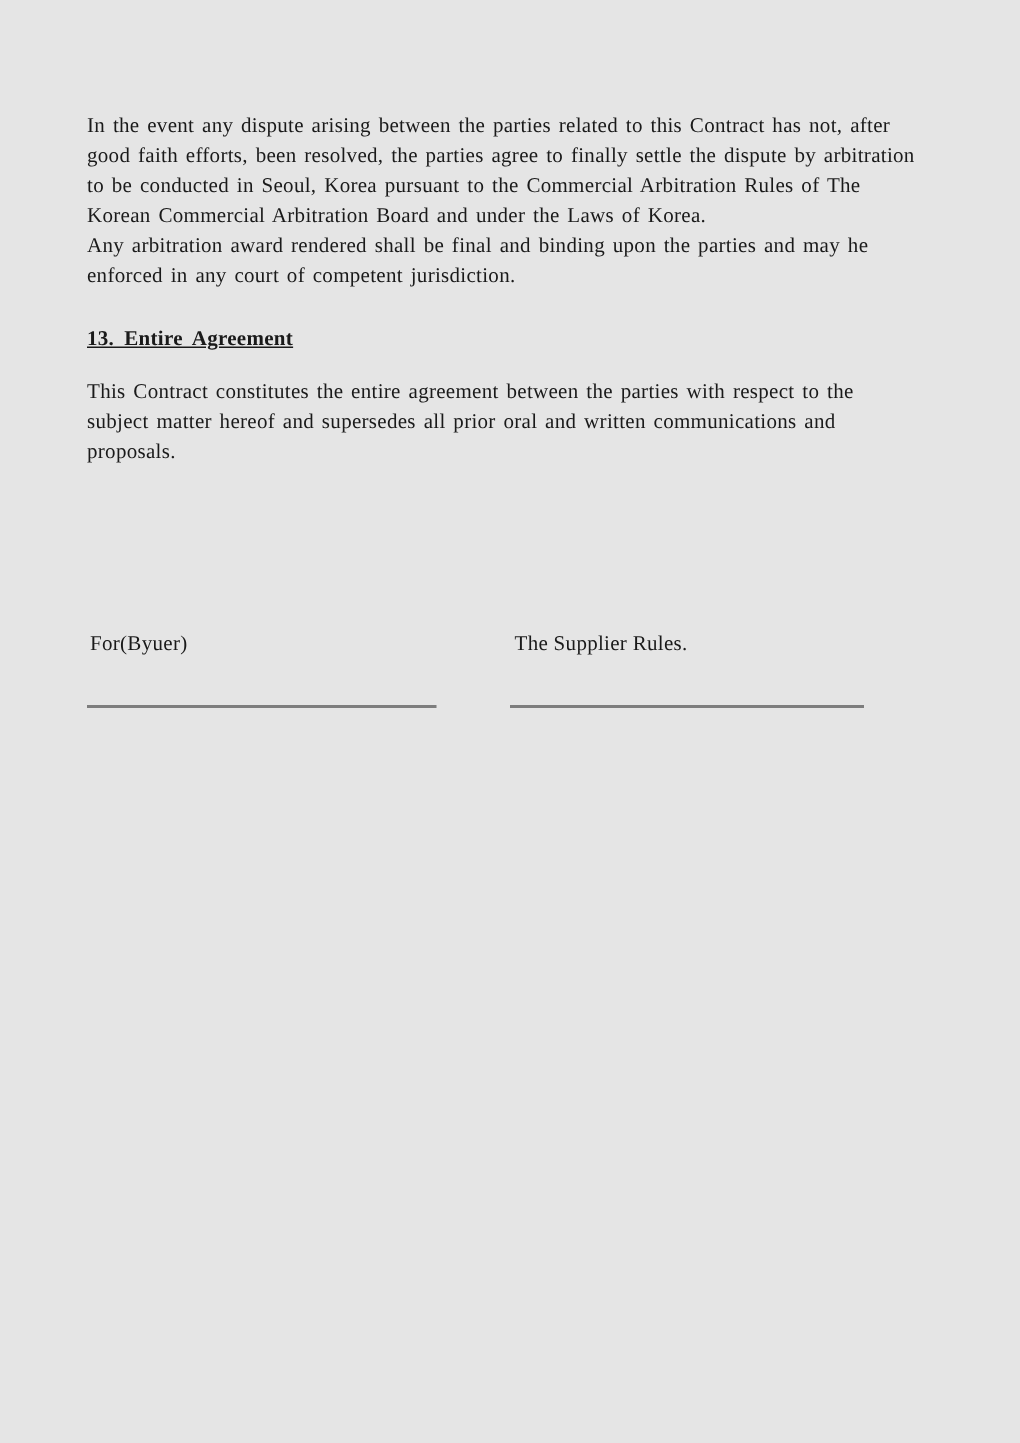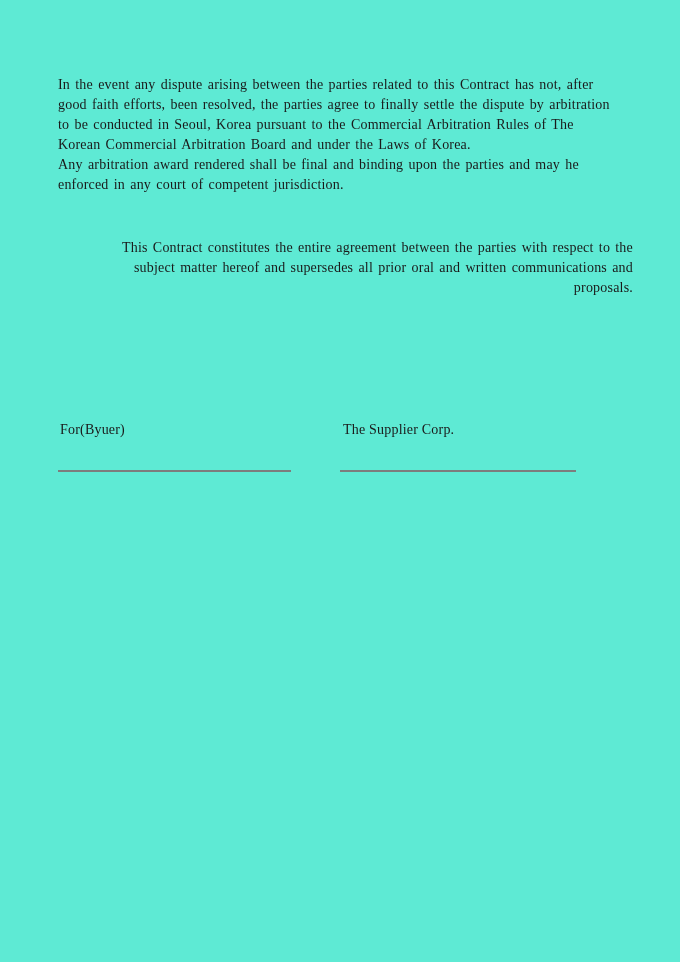--- a/index.html
+++ b/index.html
@@ -4,21 +4,21 @@
 <style>
   html, body {
     margin: 0;
     padding: 0;
     background: #ffffff;
   }
   .page {
     position: relative;
     width: 680px;
     height: 962px;
-    background: #5eead4;
+    background: #e5e5e5;
     font-family: "Liberation Serif", "DejaVu Serif", serif;
     color: #1a1a1a;
     overflow: hidden;
   }
   .doc-block {
     position: absolute;
     left: 58px;
     width: 575px;
     font-size: 14px;
     line-height: 20px;
@@ -33,21 +33,21 @@
     font-size: 14px;
     line-height: 20px;
     font-weight: bold;
     text-decoration: underline;
     word-spacing: 3px;
     letter-spacing: 0.2px;
     margin: 0;
   }
   .para-arbitration { top: 75px; }
   .heading-entire   { top: 217px; }
-  .para-entire      { top: 238px; text-align: right; }
+  .para-entire      { top: 252px; }
   .para-witness     { top: 318px; width: 560px; }
   .sig-label {
     position: absolute;
     top: 420px;
     font-size: 14px;
     line-height: 20px;
     letter-spacing: 0.2px;
     margin: 0;
     text-align: right;
   }
@@ -67,27 +67,28 @@
 
 <div class="page">
 
   <p class="doc-block para-arbitration">In the event any dispute arising between the parties related to this Contract has not, after
 good faith efforts, been resolved, the parties agree to finally settle the dispute by arbitration
 to be conducted in Seoul, Korea pursuant to the Commercial Arbitration Rules of The
 Korean Commercial Arbitration Board and under the Laws of Korea.
 Any arbitration award rendered shall be final and binding upon the parties and may he
 enforced in any court of competent jurisdiction.</p>
 
+  <h3 class="doc-heading heading-entire">13. Entire Agreement</h3>
 
   <p class="doc-block para-entire">This Contract constitutes the entire agreement between the parties with respect to the
 subject matter hereof and supersedes all prior oral and written communications and
 proposals.</p>
 
 
   <p class="sig-label sig-label-buyer">For(Byuer)</p>
 
-  <p class="sig-label sig-label-supplier">The Supplier Corp.</p>
+  <p class="sig-label sig-label-supplier">The Supplier Rules.</p>
 
   <div class="sig-line sig-line-buyer"></div>
 
   <div class="sig-line sig-line-supplier"></div>
 
 </div>
 
 </body></html>

